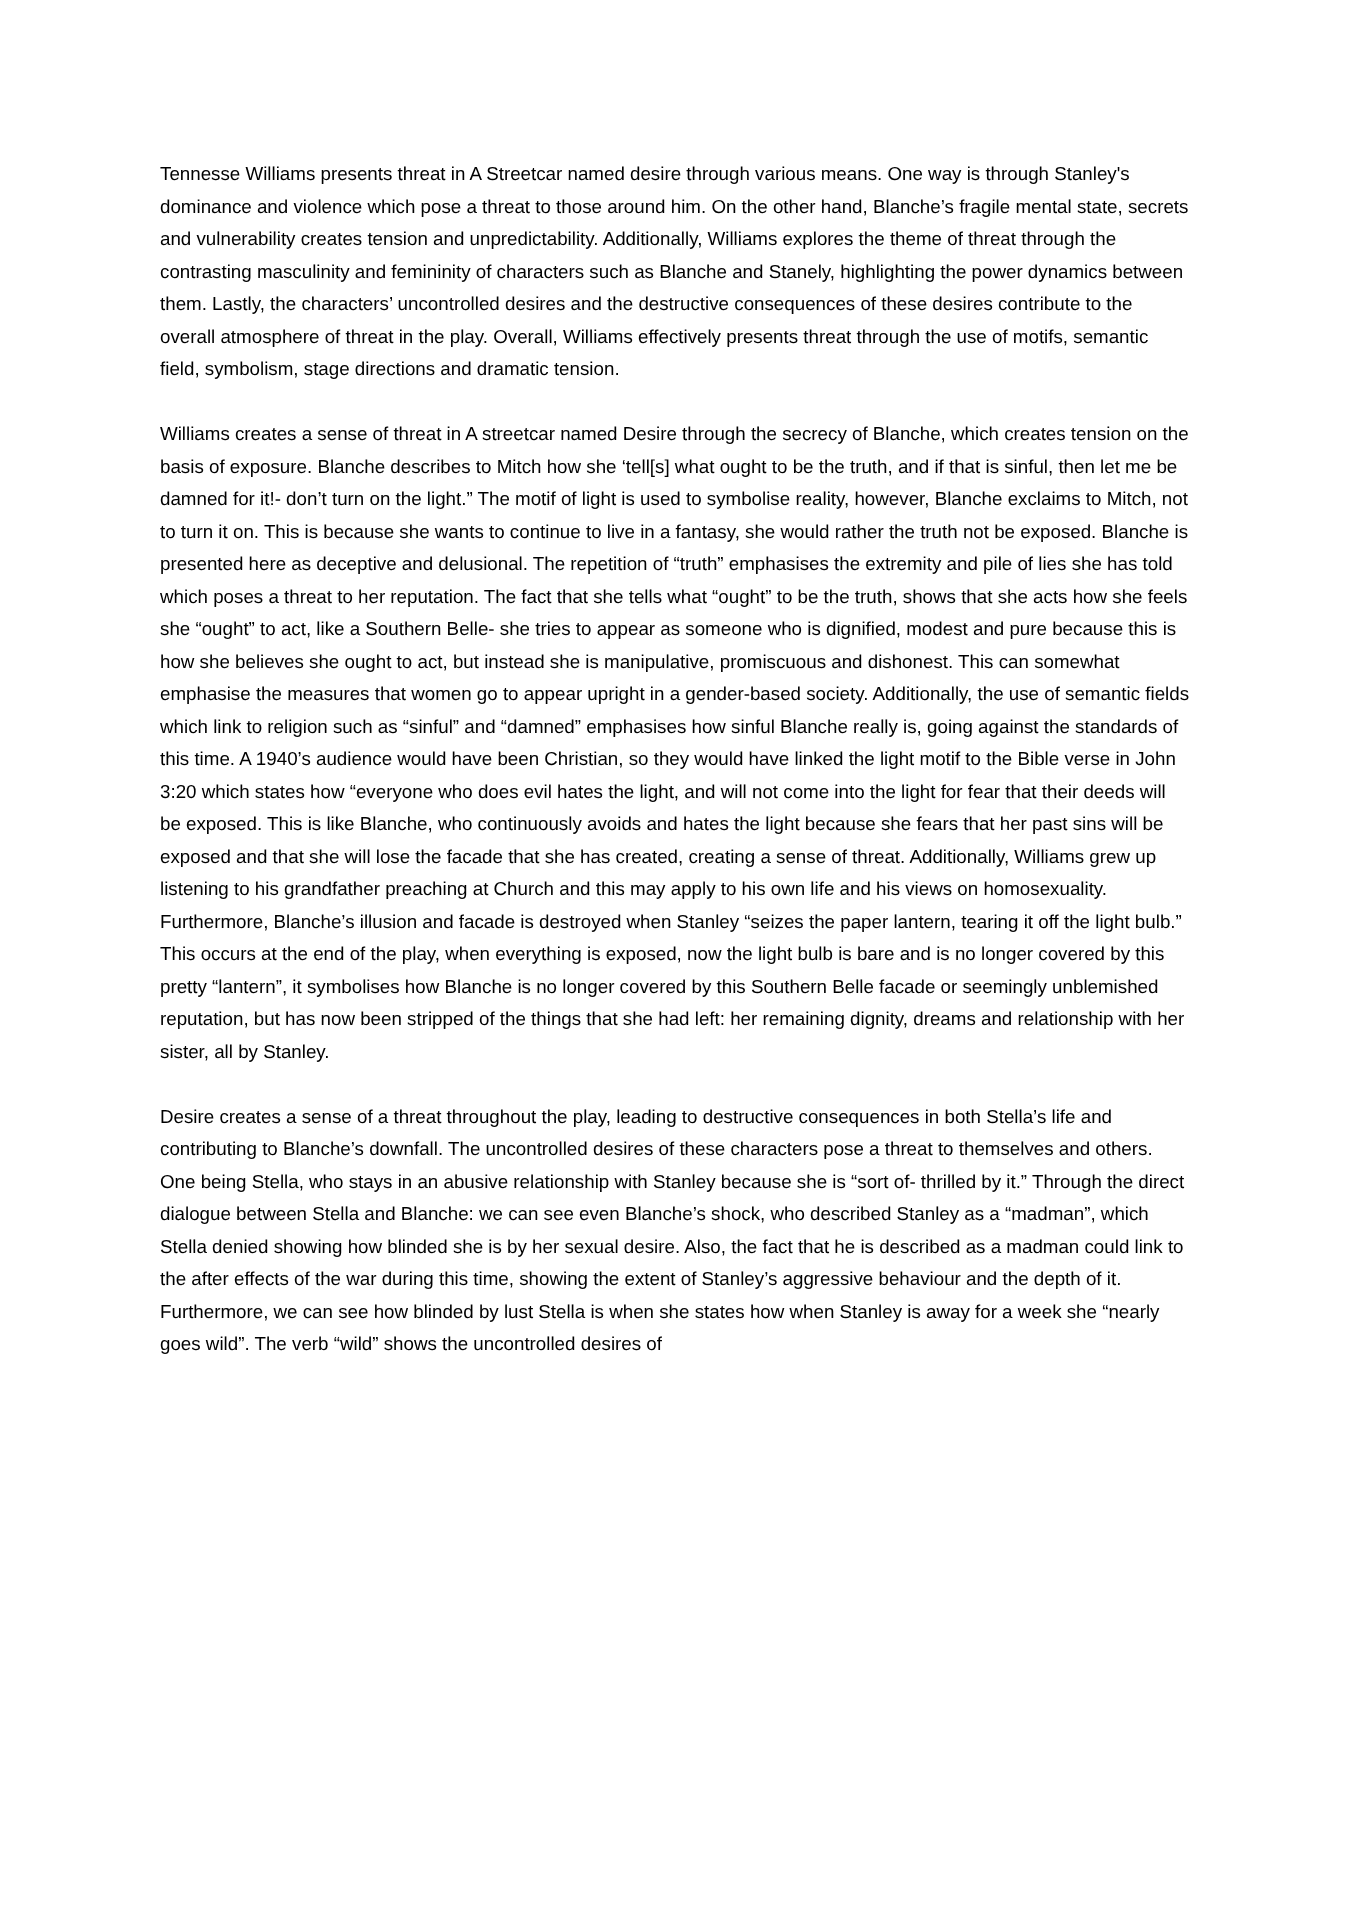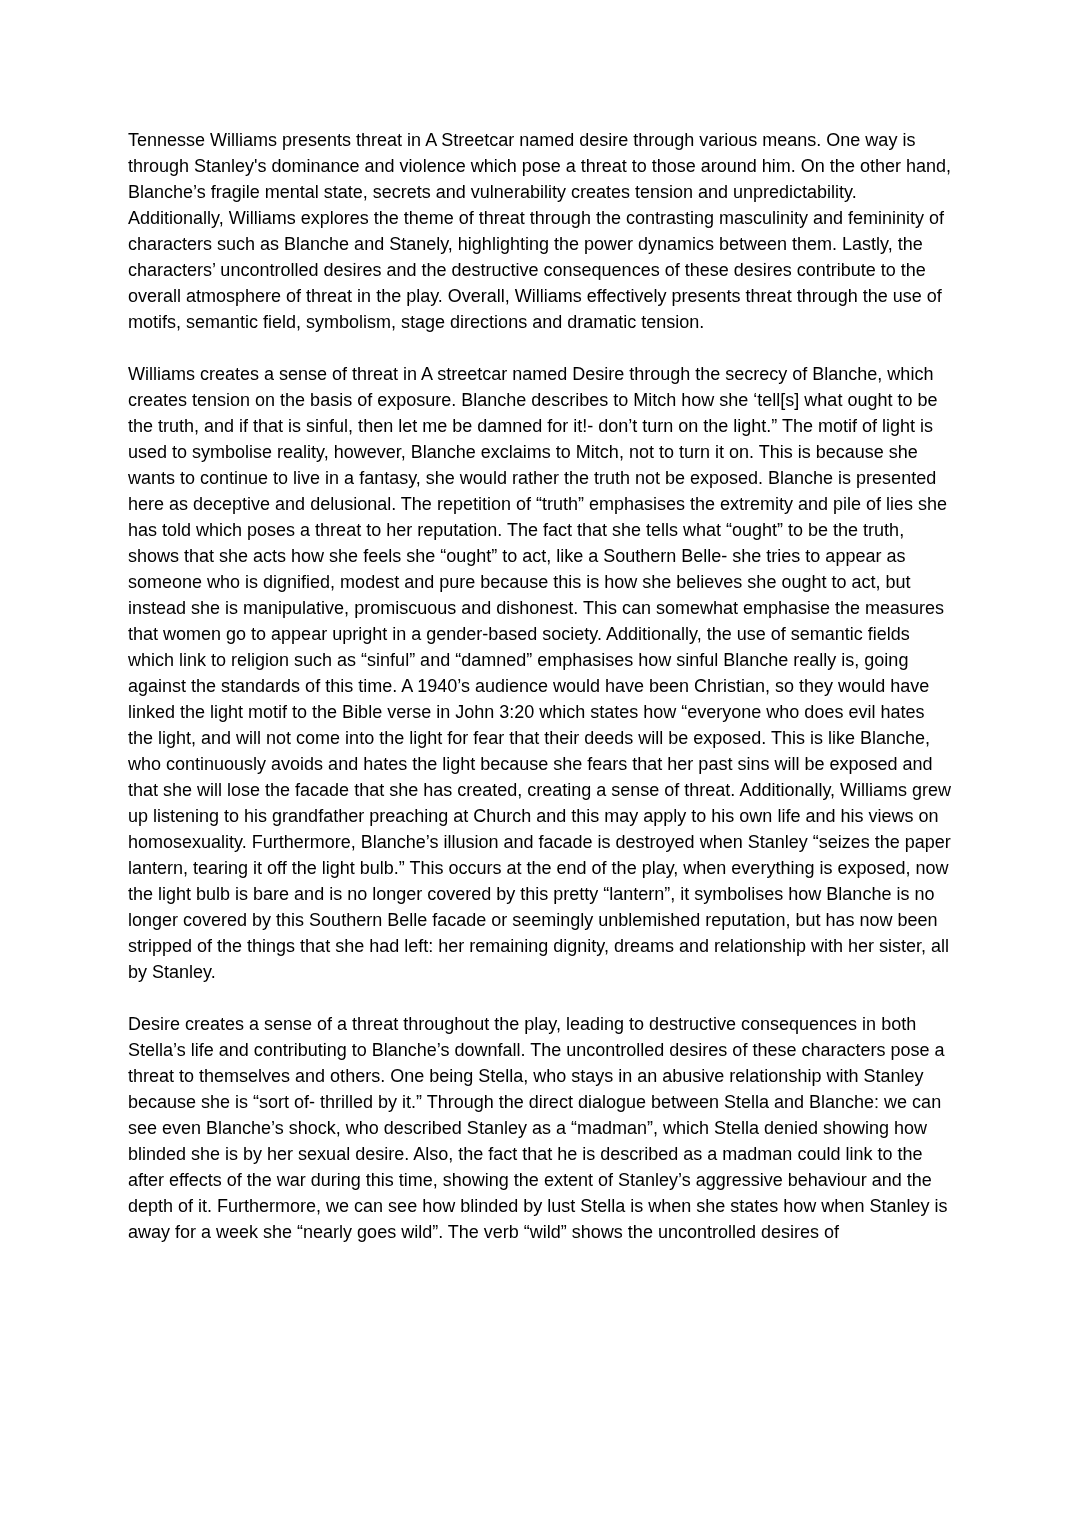--- a/index.html
+++ b/index.html
@@ -16,21 +16,21 @@
     font-family: "Liberation Sans", "DejaVu Sans", sans-serif;
   }
   .text-block {
     position: absolute;
     top: 127px;
     left: 128px;
     width: 824px;
   }
   .text-block p {
     margin: 0 0 26px 0;
-    font-size: 18px;
+    font-size: 15px;
     line-height: 26px;
     color: #000000;
     text-align: left;
     letter-spacing: 0;
     word-spacing: 0;
     white-space: normal;
   }
 </style>
 </head>
 <body>

